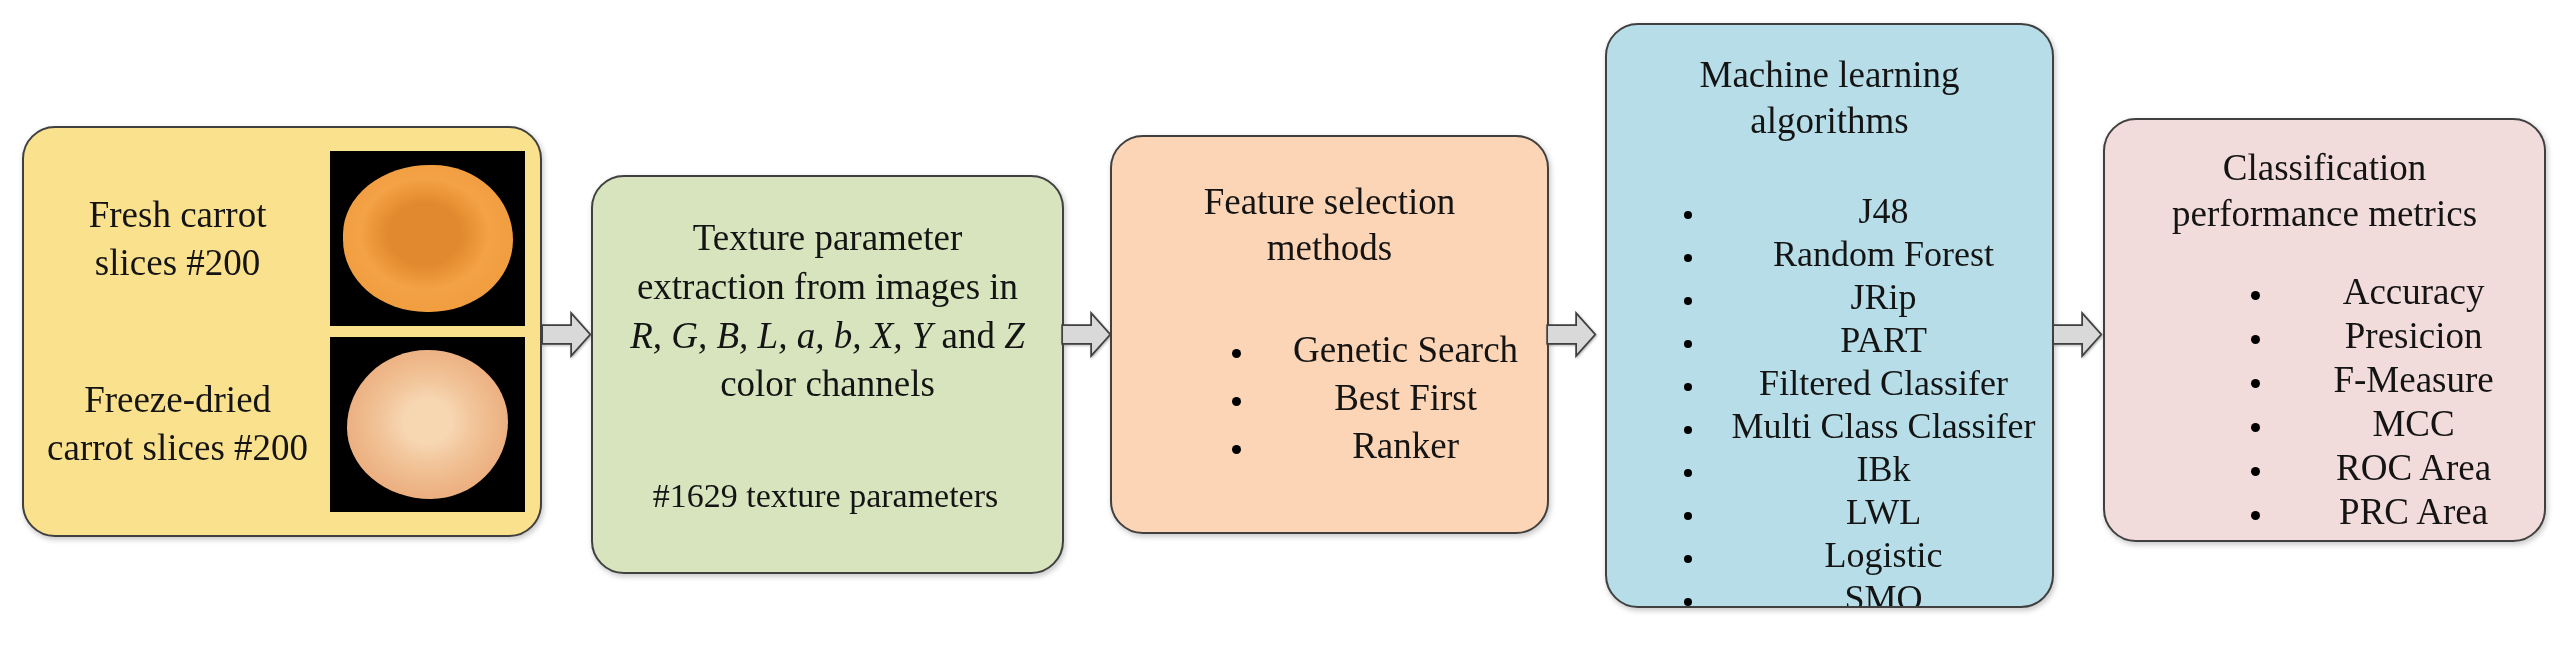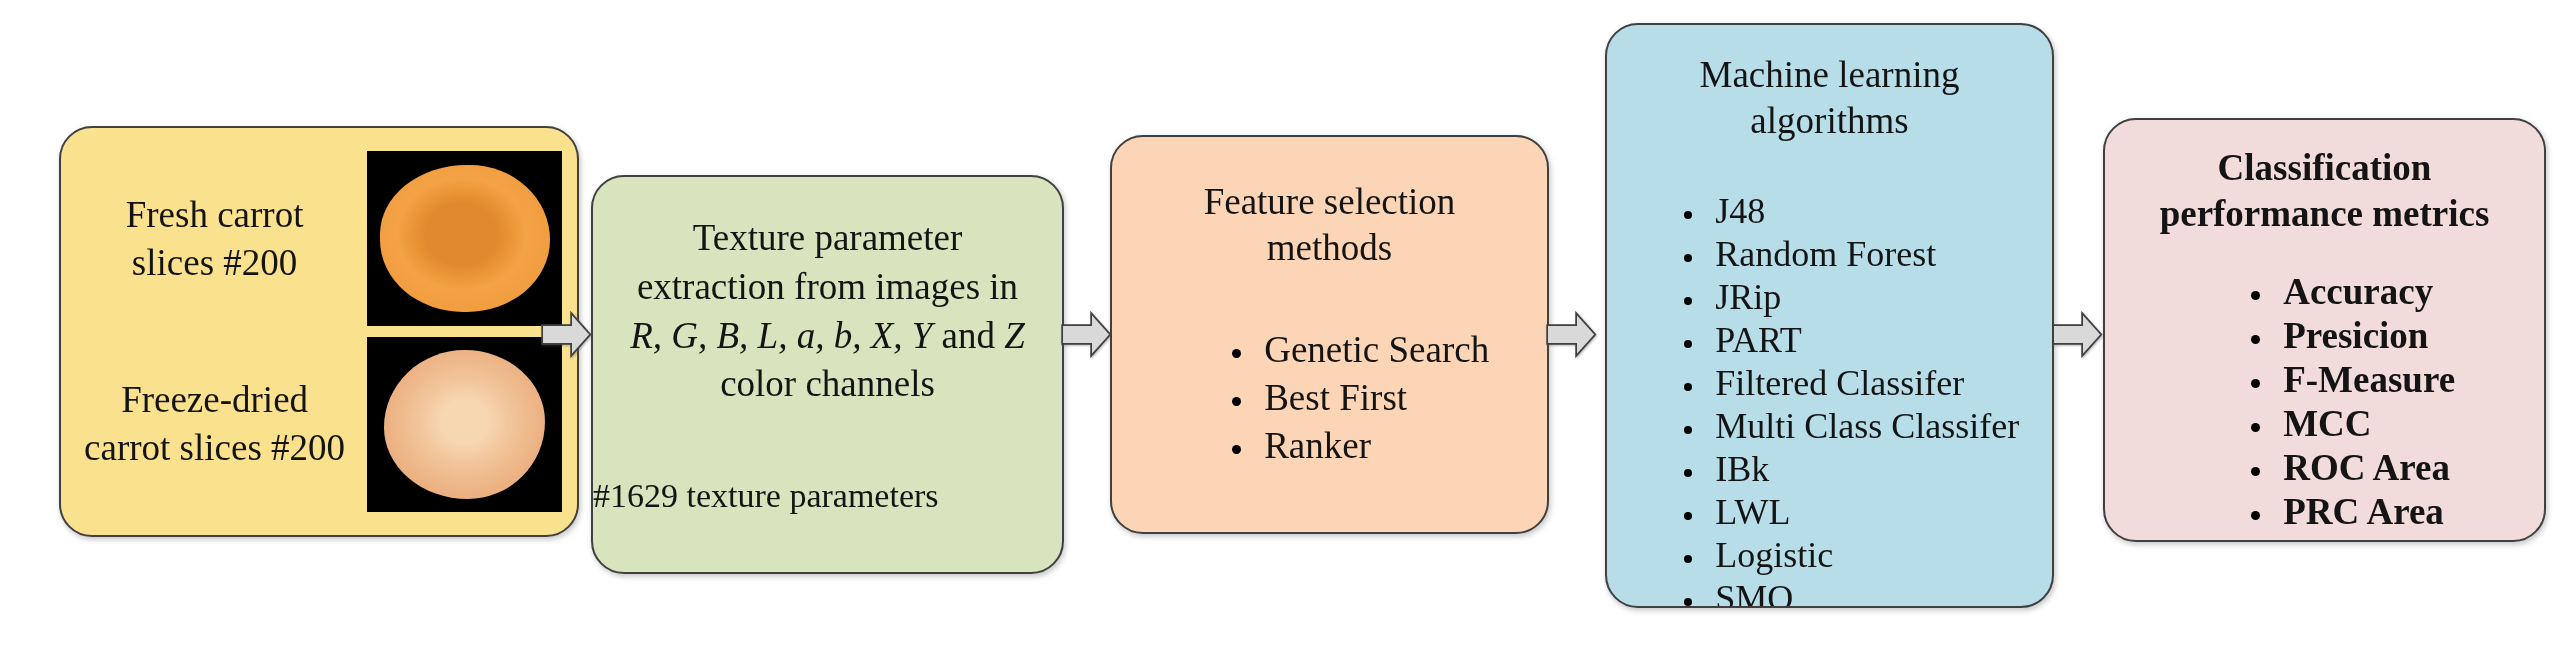--- a/index.html
+++ b/index.html
@@ -15,25 +15,25 @@
   html,body{background:var(--page_bg);}
   body{font-family:"Liberation Serif","DejaVu Serif",serif; color:var(--text);}
   .canvas{position:relative; width:2576px; height:647px; background:var(--page_bg); overflow:hidden;}
 
   .box{
     position:absolute; border:2.3px solid var(--box_border); border-radius:33px;
     box-shadow:1.7px 2.9px 5.2px rgba(90,90,90,.30);
     font-size:37px; line-height:1.3; overflow:hidden;
   }
   .box-title{text-align:center; margin-left:auto; margin-right:auto; line-height:1.25;}
-  .box-footer{position:absolute; left:0; right:4px; text-align:left; font-size:34px;font-family:Liberation Serif, serif;}
+  .box-footer{position:absolute; left:0; right:4px; text-align:center; font-size:34px;font-family:Liberation Serif, serif;}
 
   
   .box.input{left:22px; top:126px; width:520px; height:411px; background:var(--input_box_bg);
-    display:flex; flex-direction:column; justify-content:space-between; padding:23px 15px 23px 11.7px;margin-left:37px;}
+    display:flex; flex-direction:column; justify-content:space-between; padding:23px 15px 23px 11.7px;}
   .input-row{display:flex; align-items:center; height:calc(50% - 4.7px);}
   .input-label{flex:1; text-align:center; line-height:1.3; padding-right:10.5px;}
   .slice-frame{width:195px; height:175px; background:var(--image_bg); flex:0 0 auto;
     display:flex; align-items:center; justify-content:center;}
   .slice{display:block;}
   .slice.fresh{width:170px; height:147px;
     border-radius:52% 48% 50% 50% / 48% 52% 50% 50%;
     background:radial-gradient(50% 50% at 48% 47%,
       var(--fresh_slice_inner) 0%, var(--fresh_slice_inner) 42%,
       #ea9536 58%, var(--fresh_slice_outer) 76%, #f19e41 100%);}
@@ -58,25 +58,25 @@
   .box.feature .box-footer{bottom:47px;}
 
   
   .box.ml{left:1605px; top:23px; width:449px; height:585px; background:var(--ml_box_bg);
     padding-top:27px;}
   .box.ml .box-title{max-width:326px;}
   .box.ml ul{margin-top:45px; padding-left:100px; font-size:36px; line-height:43px;}
 
   
   .box.metrics{left:2103px; top:118px; width:443px; height:424px; background:var(--metrics_box_bg);
-    padding-top:24.5px;font-weight:bold;}
+    padding-top:24.5px;}
   .box.metrics .box-title{max-width:361px;}
   .box.metrics ul{margin-top:33px; padding-left:170px; line-height:44px;}
 
-  ul.blist{list-style:disc outside;}
+  ul.blist{list-style:disc outside;text-align:center;}
   ul.blist li{padding-left:8.2px;}
   ul.blist li::marker{color:#000; font-size:0.78em;}
 
   
   .arrow{position:absolute; width:51px; height:49px;
     filter:drop-shadow(1.2px 1.7px 1.2px rgba(90,90,90,.45));}
   .arrow polygon{fill:var(--arrow_fill); stroke:var(--arrow_border); stroke-width:3;}
   .arrow.a1{left:541px; top:310px;}
   .arrow.a2{left:1061px; top:310px;}
   .arrow.a3{left:1546px; top:310px;}

